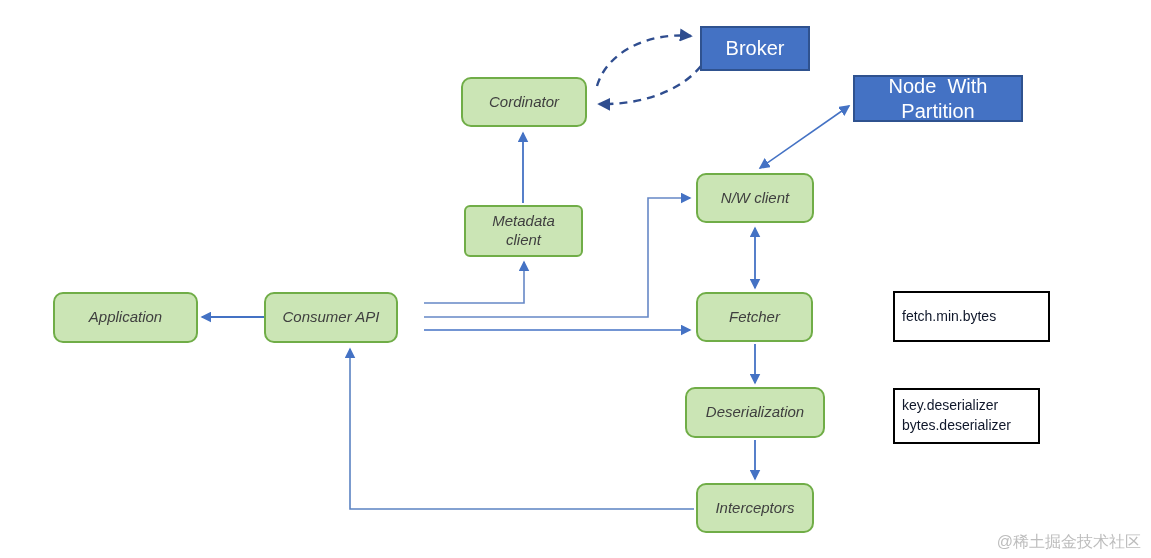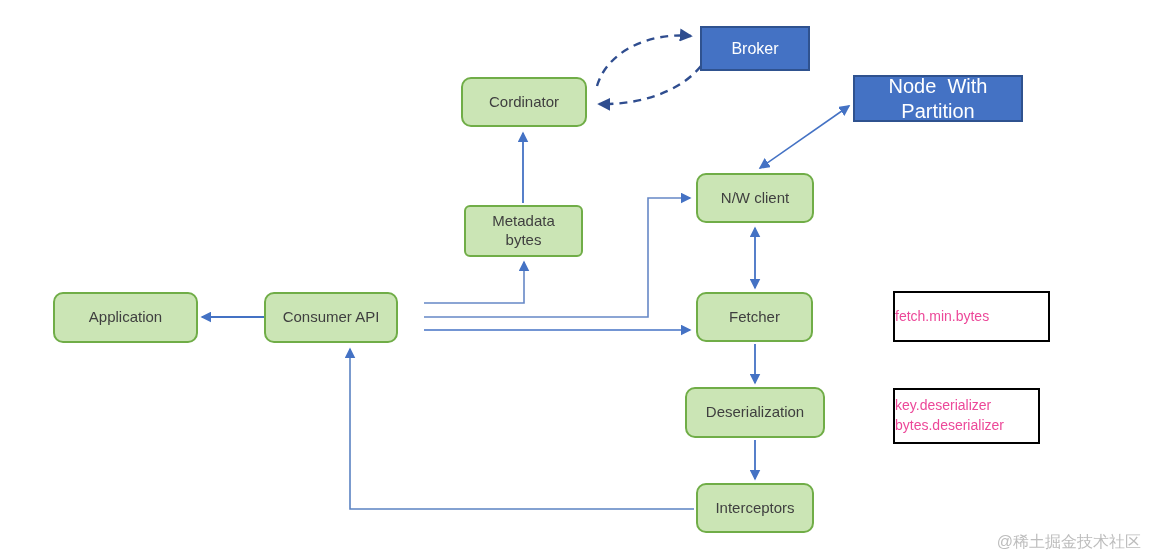--- a/index.html
+++ b/index.html
@@ -27,43 +27,44 @@
     text-align: center;
     box-sizing: border-box;
     line-height: 1.25;
   }
   .green {
     background: #cbe5b5;
     border: 2px solid #70ad47;
     border-radius: 10px;
     color: #3f3f3f;
     font-size: 15px;
+    font-style: italic;
   }
   .blue {
     background: #4472c4;
     border: 2px solid #2f528f;
     color: #ffffff;
   }
   .note {
     position: absolute;
     z-index: 2;
     background: #ffffff;
     border: 2px solid #000000;
     box-sizing: border-box;
-    color: #ec4899;
+    color: #0f172a;
     font-size: 14px;
     line-height: 1.4;
     display: flex;
     flex-direction: column;
     justify-content: center;
-    padding-left: 0;
+    padding-left: 7px;
   }
   .pre { white-space: pre; }
   
-  #n-broker         { left: 700px; top: 26px;  width: 110px; height: 45px; font-size: 16px; }
+  #n-broker         { left: 700px; top: 26px;  width: 110px; height: 45px; font-size: 20px; }
   #n-node-partition { left: 853px; top: 75px;  width: 170px; height: 47px; font-size: 20px; }
   #n-cordinator     { left: 461px; top: 77px;  width: 126px; height: 50px; }
   #n-nw-client      { left: 696px; top: 173px; width: 118px; height: 50px; }
   #n-metadata       { left: 464px; top: 205px; width: 119px; height: 52px; border-radius: 6px; }
   #n-application    { left: 53px;  top: 292px; width: 145px; height: 51px; }
   #n-consumer-api   { left: 264px; top: 292px; width: 134px; height: 51px; }
   #n-fetcher        { left: 696px; top: 292px; width: 117px; height: 50px; border-radius: 10px; }
   #n-deserialization{ left: 685px; top: 387px; width: 140px; height: 51px; }
   #n-interceptors   { left: 696px; top: 483px; width: 118px; height: 50px; }
   #note-fetch       { left: 893px; top: 291px; width: 157px; height: 51px; }
@@ -119,21 +120,21 @@
   <div id="n-cordinator" class="node green">
     <span>Cordinator</span>
   </div>
 
   <div id="n-nw-client" class="node green">
     <span>N/W client</span>
   </div>
 
   <div id="n-metadata" class="node green">
     <span>Metadata</span>
-    <span>bytes</span>
+    <span>client</span>
   </div>
 
   <div id="n-application" class="node green">
     <span>Application</span>
   </div>
 
   <div id="n-consumer-api" class="node green">
     <span>Consumer API</span>
   </div>
 

